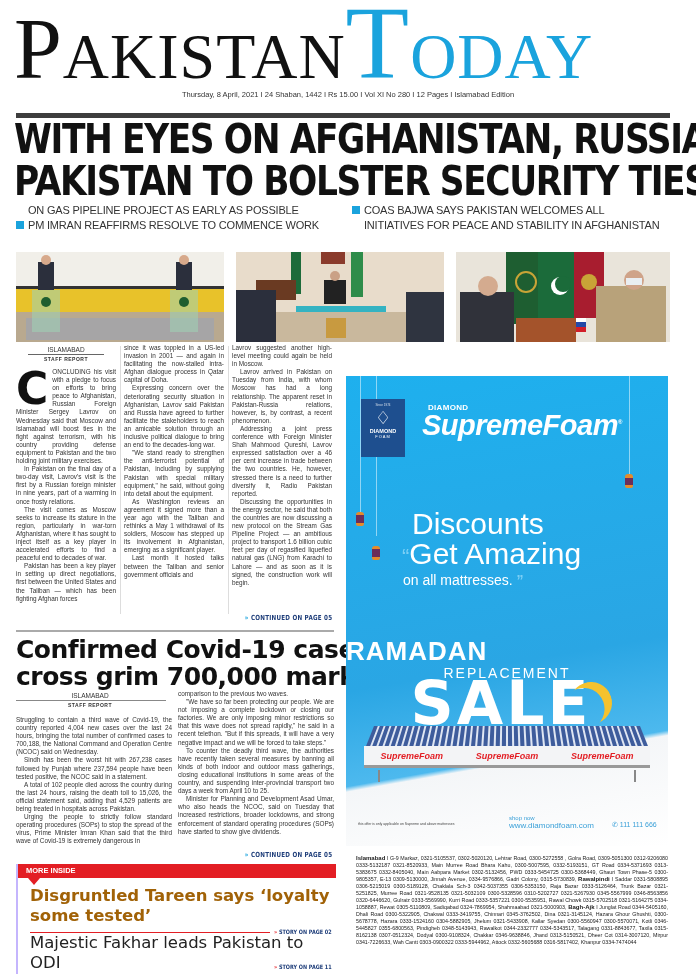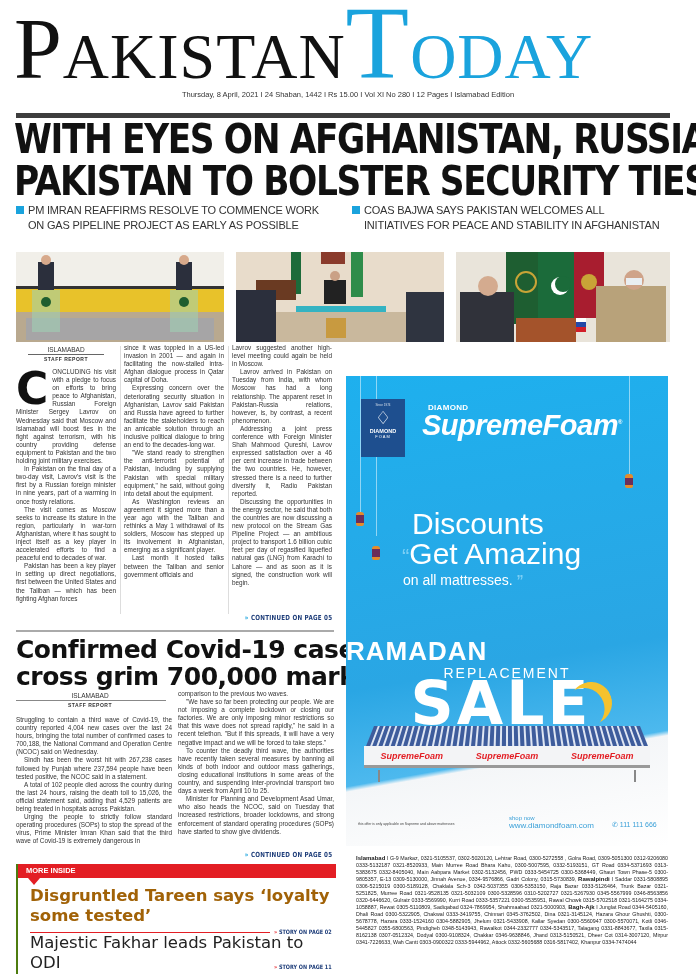--- a/index.html
+++ b/index.html
@@ -22,21 +22,21 @@
   .byline-loc { position: absolute; font-size: 6.5px; text-align: center; color: #333; }
   .byline-rep { position: absolute; font-size: 5px; font-weight: bold; text-align: center; letter-spacing: 0.5px; color: #333; }
   .col { position: absolute; font-size: 6.4px; line-height: 8.1px; text-align: justify; color: #333; }
   .col p { text-indent: 8px; }
   .col p.noind { text-indent: 0; }
   .dropcap { float: left; font-family: "DejaVu Sans", sans-serif; font-weight: 900; font-size: 44px; line-height: 38px; margin: 2px 4px 0 0; color: #111; }
   .cont { position: absolute; font-family: "DejaVu Sans", sans-serif; font-weight: bold; font-size: 7px; color: #1f3e7a; transform: scaleX(0.8); transform-origin: right; letter-spacing: 0.3px; }
   .cont .arr { color: #1aa3dd; }
   .hrule { position: absolute; height: 2px; background: #aaa; }
   .covid-head { position: absolute; left: 16px; top: 636px; font-family: "DejaVu Sans", sans-serif; font-weight: bold; font-size: 25px; line-height: 27px; color: #111; letter-spacing: -0.5px; }
-  .more-inside { position: absolute; left: 16px; top: 864px; width: 318px; height: 110px; border-left: 2px solid #4d7c0f; }
+  .more-inside { position: absolute; left: 16px; top: 864px; width: 318px; height: 110px; border-left: 2px solid #c4b5fd; }
   .mi-bar { position: absolute; left: 0; top: 0; width: 318px; height: 14px; background: #e31e24; }
   .mi-label { position: absolute; left: 8px; top: 2px; color: #fff; font-size: 7.5px; font-weight: bold; }
   .mi-tri { position: absolute; left: 10px; top: 14px; width: 0; height: 0; border-left: 6px solid transparent; border-right: 6px solid transparent; border-top: 7px solid #e31e24; }
   .mi-h1 { position: absolute; left: 12px; top: 22px; font-family: "DejaVu Sans", sans-serif; font-weight: bold; font-size: 16.5px; line-height: 20px; color: #a16207; }
   .mi-rule { position: absolute; left: 12px; top: 68px; width: 240px; height: 1px; background: #e31e24; }
   .mi-h2 { position: absolute; left: 12px; top: 69px; font-family: "DejaVu Sans", sans-serif; font-size: 16.5px; line-height: 20px; color: #222; }
   .mi-story { position: absolute; font-family: "DejaVu Sans", sans-serif; font-weight: bold; font-size: 6px; color: #1f3e7a; transform: scaleX(0.82); transform-origin: left; white-space: nowrap; }
   .mi-story .arr { color: #e31e24; }
   .ad { position: absolute; left: 346px; top: 376px; width: 322px; height: 470px; background: linear-gradient(170deg, #1eb0ee 0%, #2aa6e4 60%, #4db9ee 78%, #f4f6f8 79%, #ffffff 100%); overflow: hidden; }
   .ad-logo { position: absolute; left: 15px; top: 23px; width: 44px; height: 58px; background: #1e4f8f; text-align: center; color: #fff; }
@@ -80,22 +80,22 @@
   <div class="dateline">Thursday, 8 April, 2021 I 24 Shaban, 1442 I Rs 15.00 I Vol XI No 280 I 12 Pages I Islamabad Edition</div>
 </header>
 <div class="rule-top"></div>
 
 <h1 class="headline">
   <div>WITH EYES ON AFGHANISTAN, RUSSIA AND</div>
   <div>PAKISTAN TO BOLSTER SECURITY TIES</div>
 </h1>
 
 <div class="subhead" style="left:16px;">
+  <div style="padding-left:12px;">ON GAS PIPELINE PROJECT AS EARLY AS POSSIBLE</div>
   <div><span class="sq"></span><span>PM IMRAN REAFFIRMS RESOLVE TO COMMENCE WORK</span></div>
-  <div style="padding-left:12px;">ON GAS PIPELINE PROJECT AS EARLY AS POSSIBLE</div>
 </div>
 <div class="subhead" style="left:352px;">
   <div><span class="sq"></span><span>COAS BAJWA SAYS PAKISTAN WELCOMES ALL</span></div>
   <div style="padding-left:12px;">INITIATIVES FOR PEACE AND STABILITY IN AFGHANISTAN</div>
 </div>
 
 <div class="photos">
   <div class="photo" style="left:0; width:208px;" title="Lavrov and Qureshi at podiums during joint press conference">
     <svg width="208" height="90" viewBox="0 0 208 90">
       <rect width="208" height="90" fill="#f1efe9"></rect>

